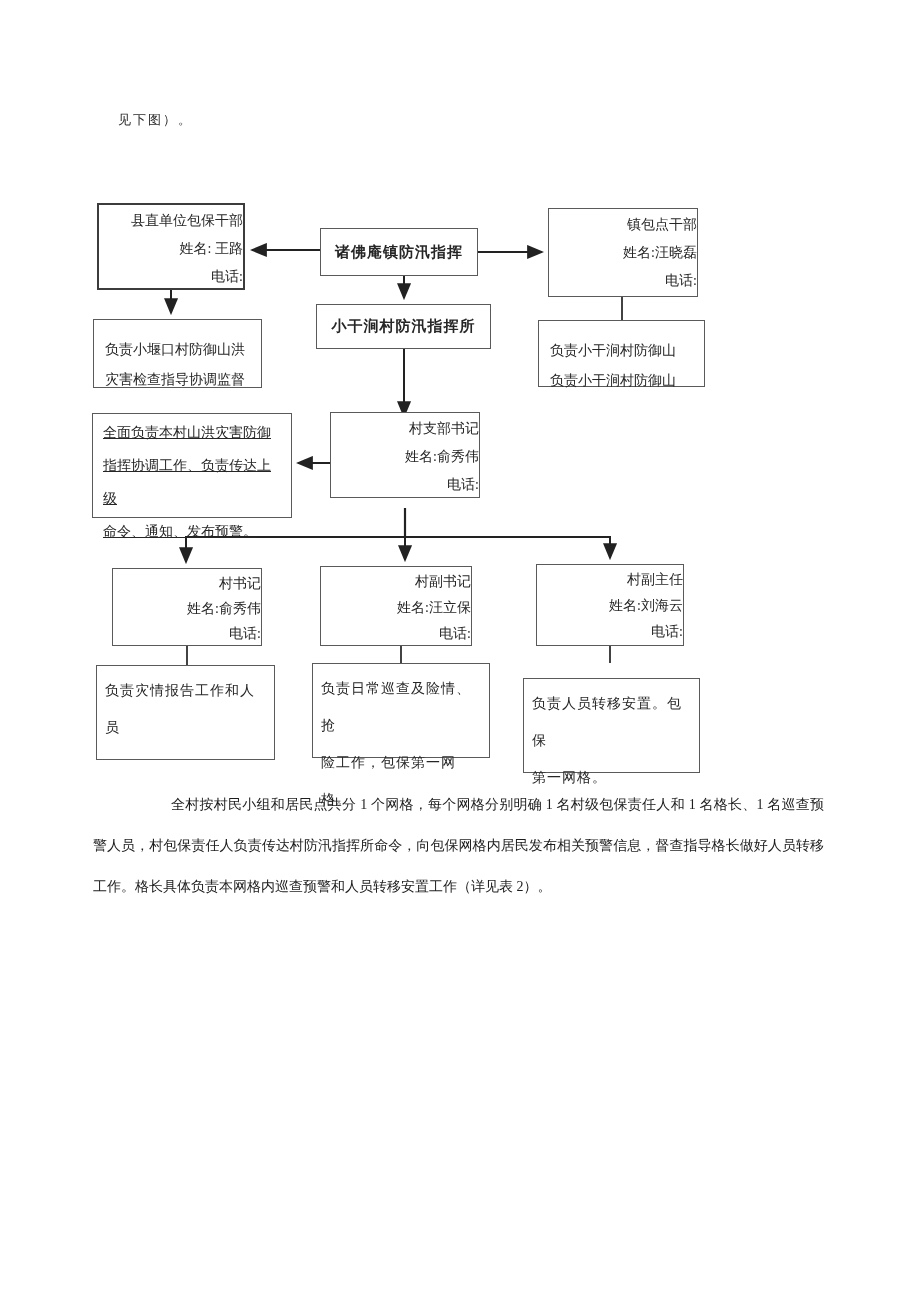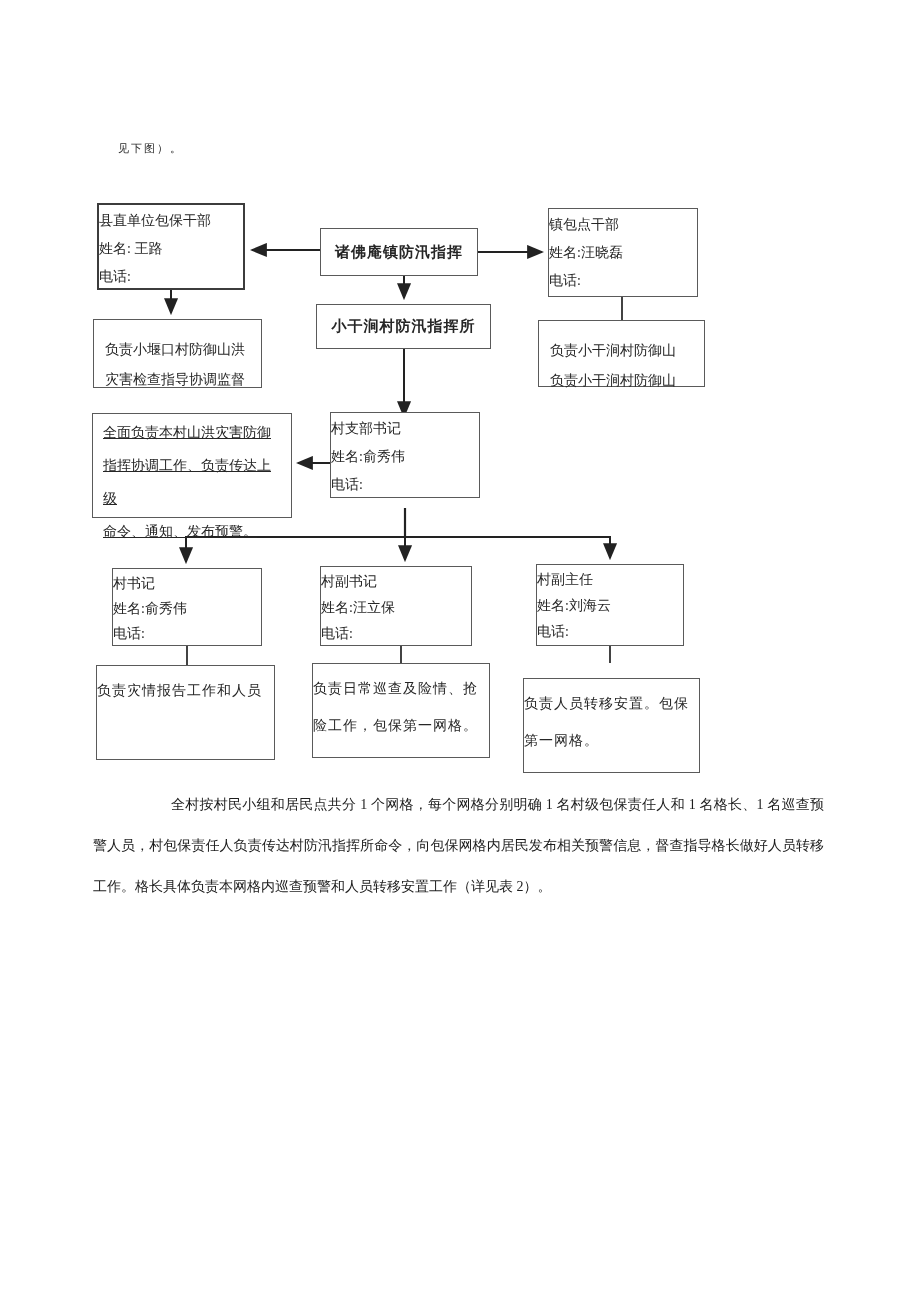--- a/index.html
+++ b/index.html
@@ -11,57 +11,57 @@
   .page {
     position: relative;
     width: 920px;
     height: 1301px;
     background: #ffffff;
     overflow: hidden;
   }
   .intro {
     position: absolute;
     left: 118px;
-    top: 136px;
-    font-size: 11px;
+    top: 108px;
+    font-size: 13px;
     line-height: 24px;
     color: #2a2a2a;
     letter-spacing: 2px;
     white-space: nowrap;
     font-family: Liberation Serif, serif;
   }
   .connectors {
     position: absolute;
     left: 0;
     top: 0;
     z-index: 1;
   }
   .dbox {
     position: absolute;
     z-index: 2;
     box-sizing: border-box;
     background: #ffffff;
     border: 1.5px solid #5a5a5a;
     color: #262626;
     font-size: 14px;
-    text-align: left;
+    text-align: right;
   }
   .dbox.strong { border: 2.5px solid #3c3c3c; }
   .dbox.single {
     display: flex;
     align-items: center;
     justify-content: center;
     font-weight: bold;
     font-size: 15px;
     letter-spacing: 1px;
   }
   .dbox.c3 { line-height: 28px; padding-top: 2px; }
   .dbox.duty2a { text-align: left; line-height: 30px; padding: 15px 9px 0 11px; }
   .dbox.duty3  { text-align: left; line-height: 33px; padding: 2px 8px 0 10px; text-decoration: underline; }
-  .dbox.duty2b { text-align: left; line-height: 37px; padding: 6px 9px 0 0; letter-spacing: 1px; }
+  .dbox.duty2b { text-align: left; line-height: 37px; padding: 6px 9px 0 8px; letter-spacing: 1px; }
   .paragraph {
     position: absolute;
     left: 93px;
     top: 784px;
     width: 731px;
     font-size: 14px;
     line-height: 41px;
     text-align: justify;
     text-indent: 78px;
     color: #1c1c1c;

